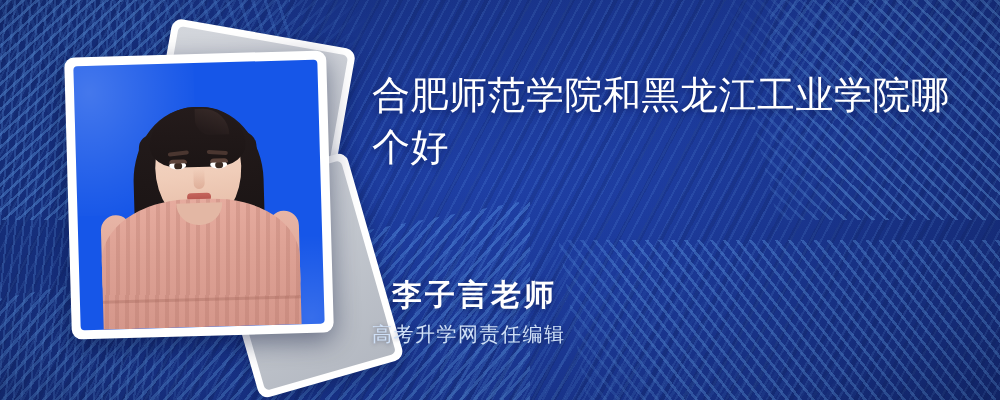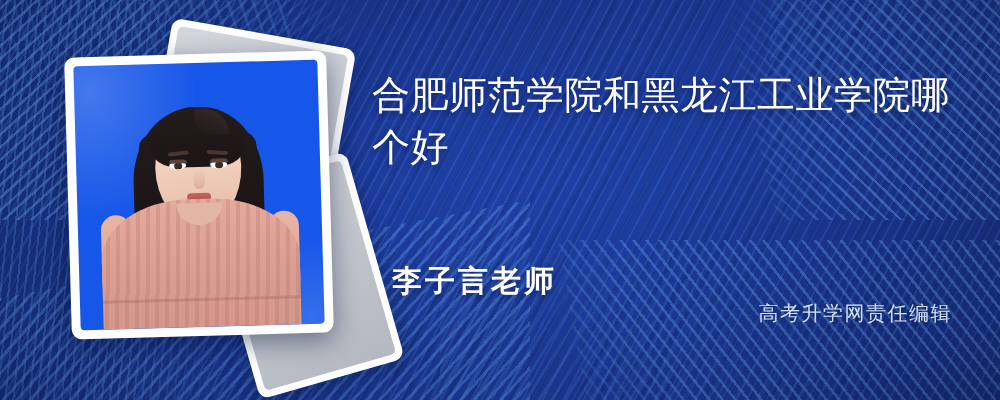--- a/index.html
+++ b/index.html
@@ -344,39 +344,38 @@
   .title {
     color:#ffffff;
     font-size:38px;
     font-weight:normal;
     line-height:1.36;
     letter-spacing:0.5px;
     text-shadow:0 2px 6px rgba(4,12,48,0.45);
   }
   .byline {
     position:absolute;
-    left:392px; top:262px;
+    left:392px; top:276px;
     width:560px;
   }
   .author {
     color:#ffffff;
     font-size:30px;
     font-weight:bold;
     letter-spacing:3px;
     line-height:1.25;
     text-shadow:0 2px 6px rgba(4,12,48,0.45);
   }
   .role {
-    margin-top:0; margin-left:-20px;
+    margin-top:7px; margin-left:-20px;
     color:#cfe0f7;
     font-size:20px;
     font-weight:normal;
     letter-spacing:1.5px;
     text-shadow:0 1px 4px rgba(4,12,48,0.4);
-    text-align:right;
   }
 </style>
 </head>
 <body>
 
 <div class="banner">
 
   <div class="bg-base"></div>
   <div class="bg-hatch"></div>
   <div class="bg-hatch2"></div>

